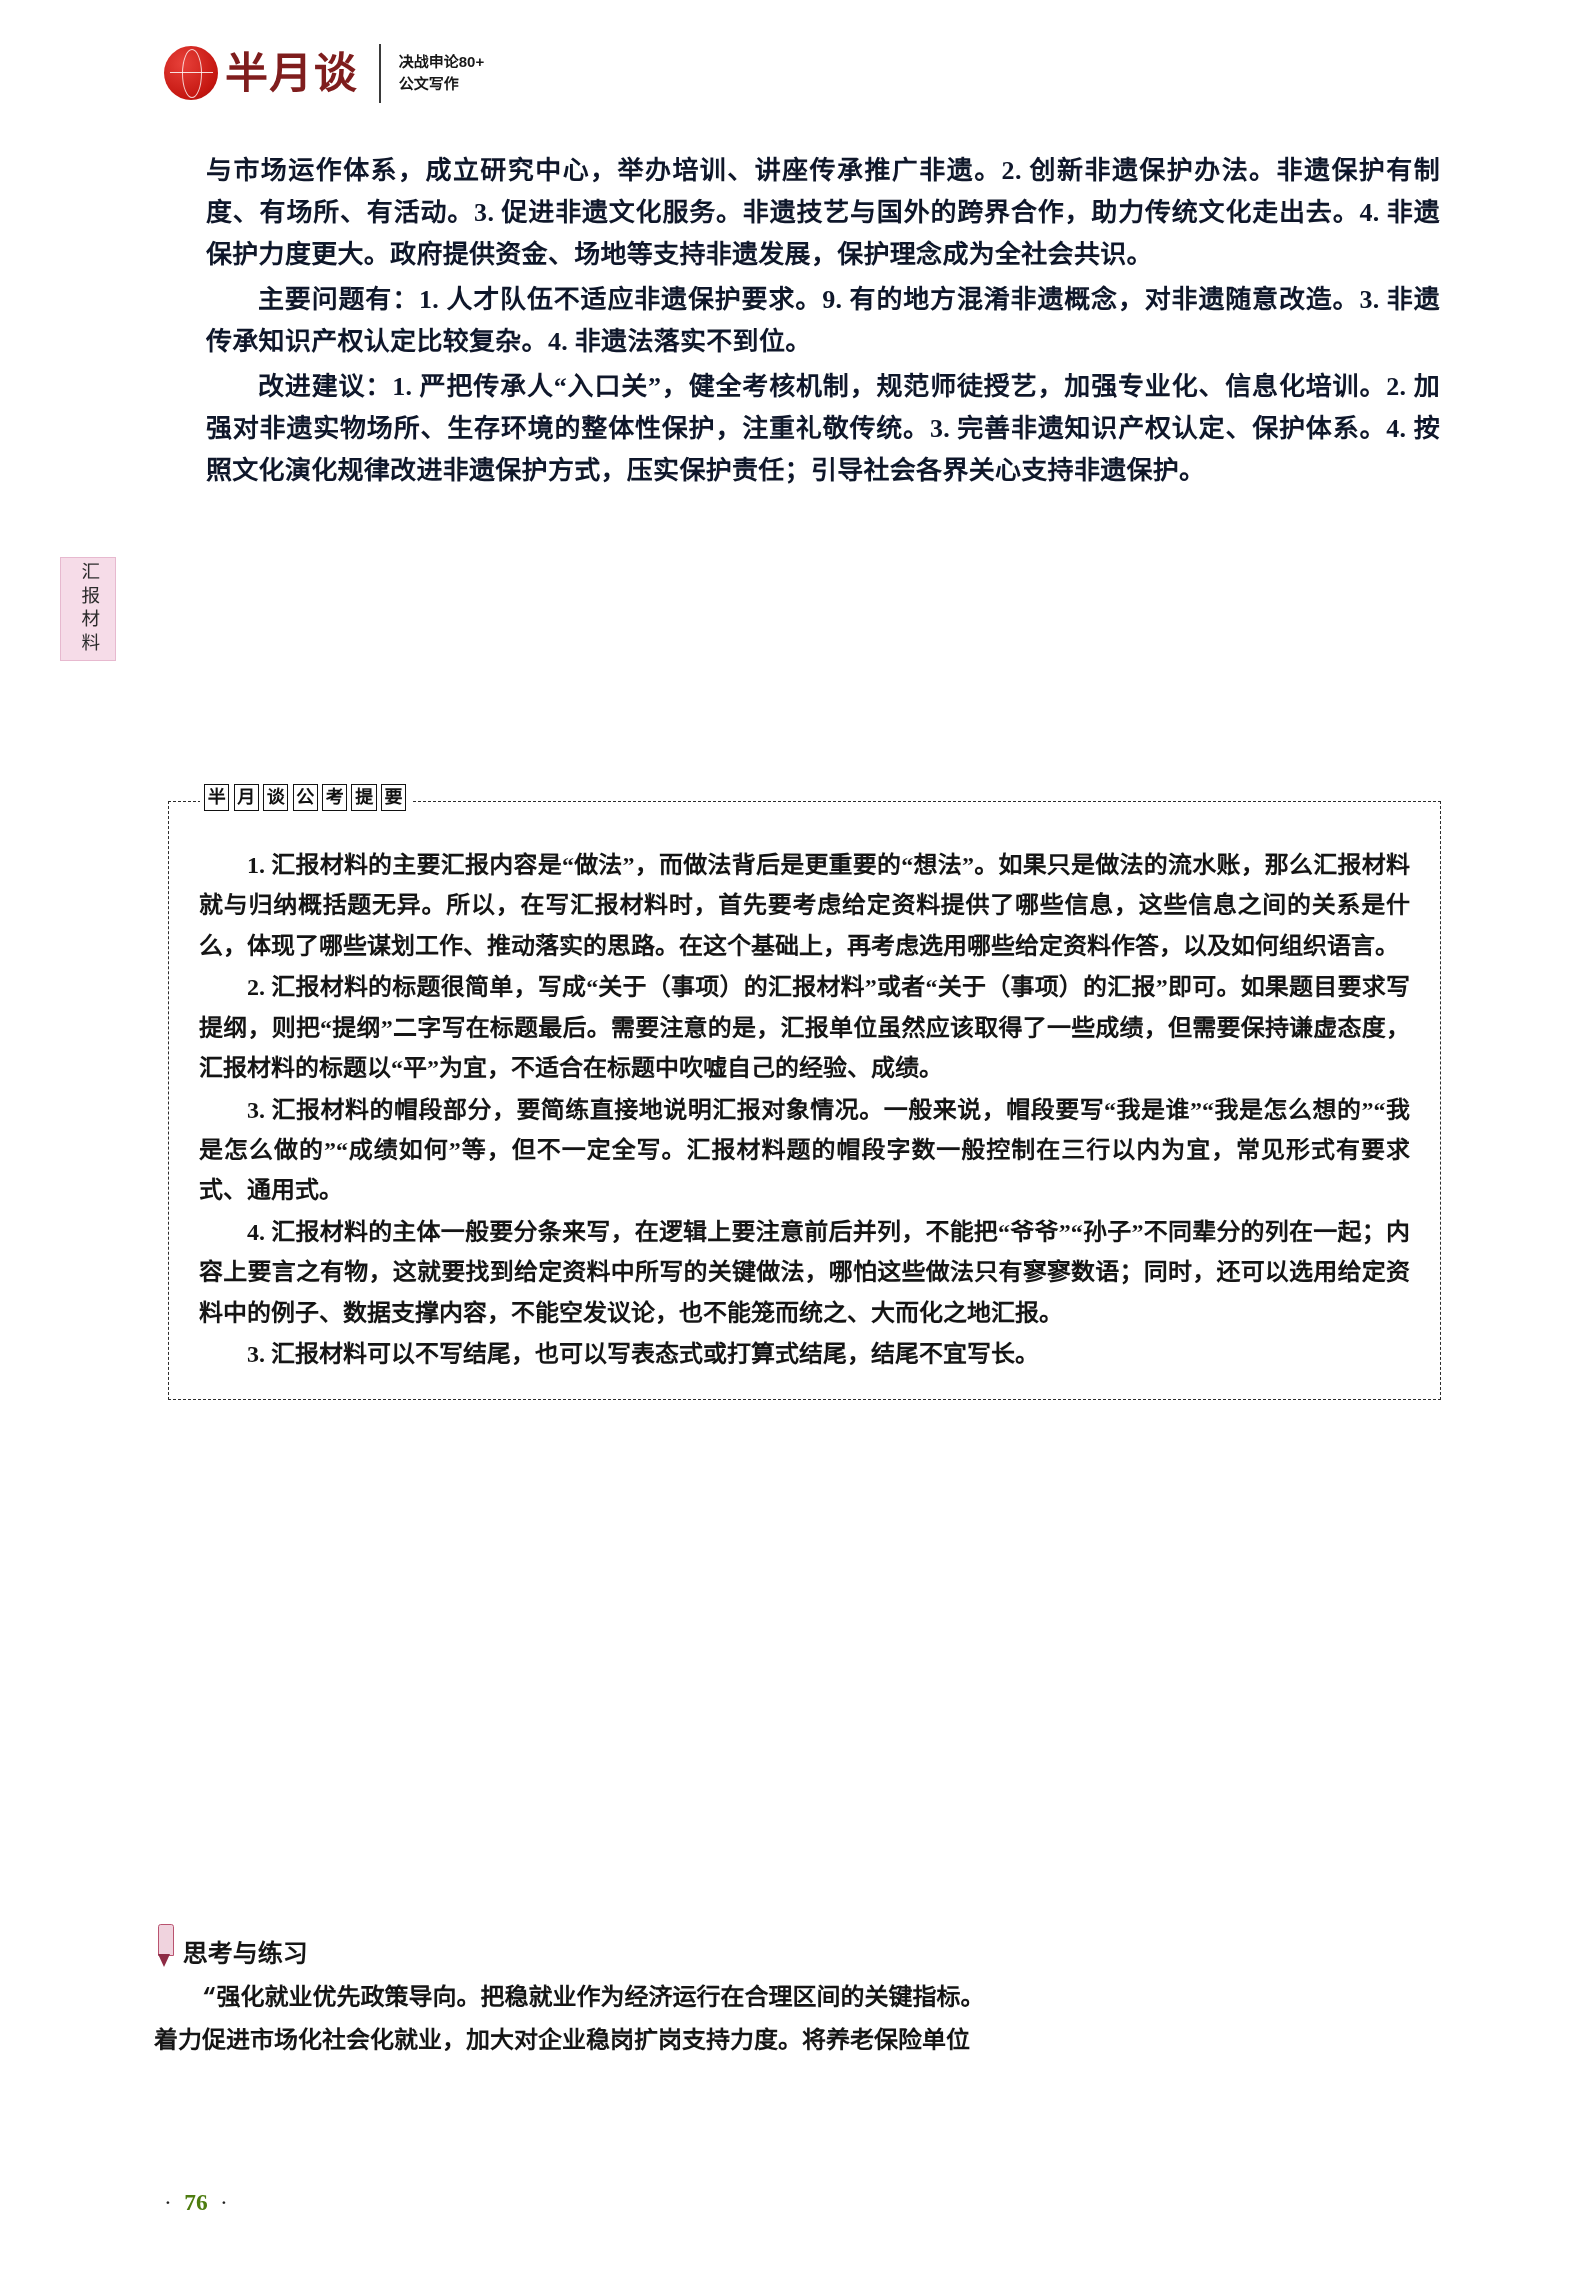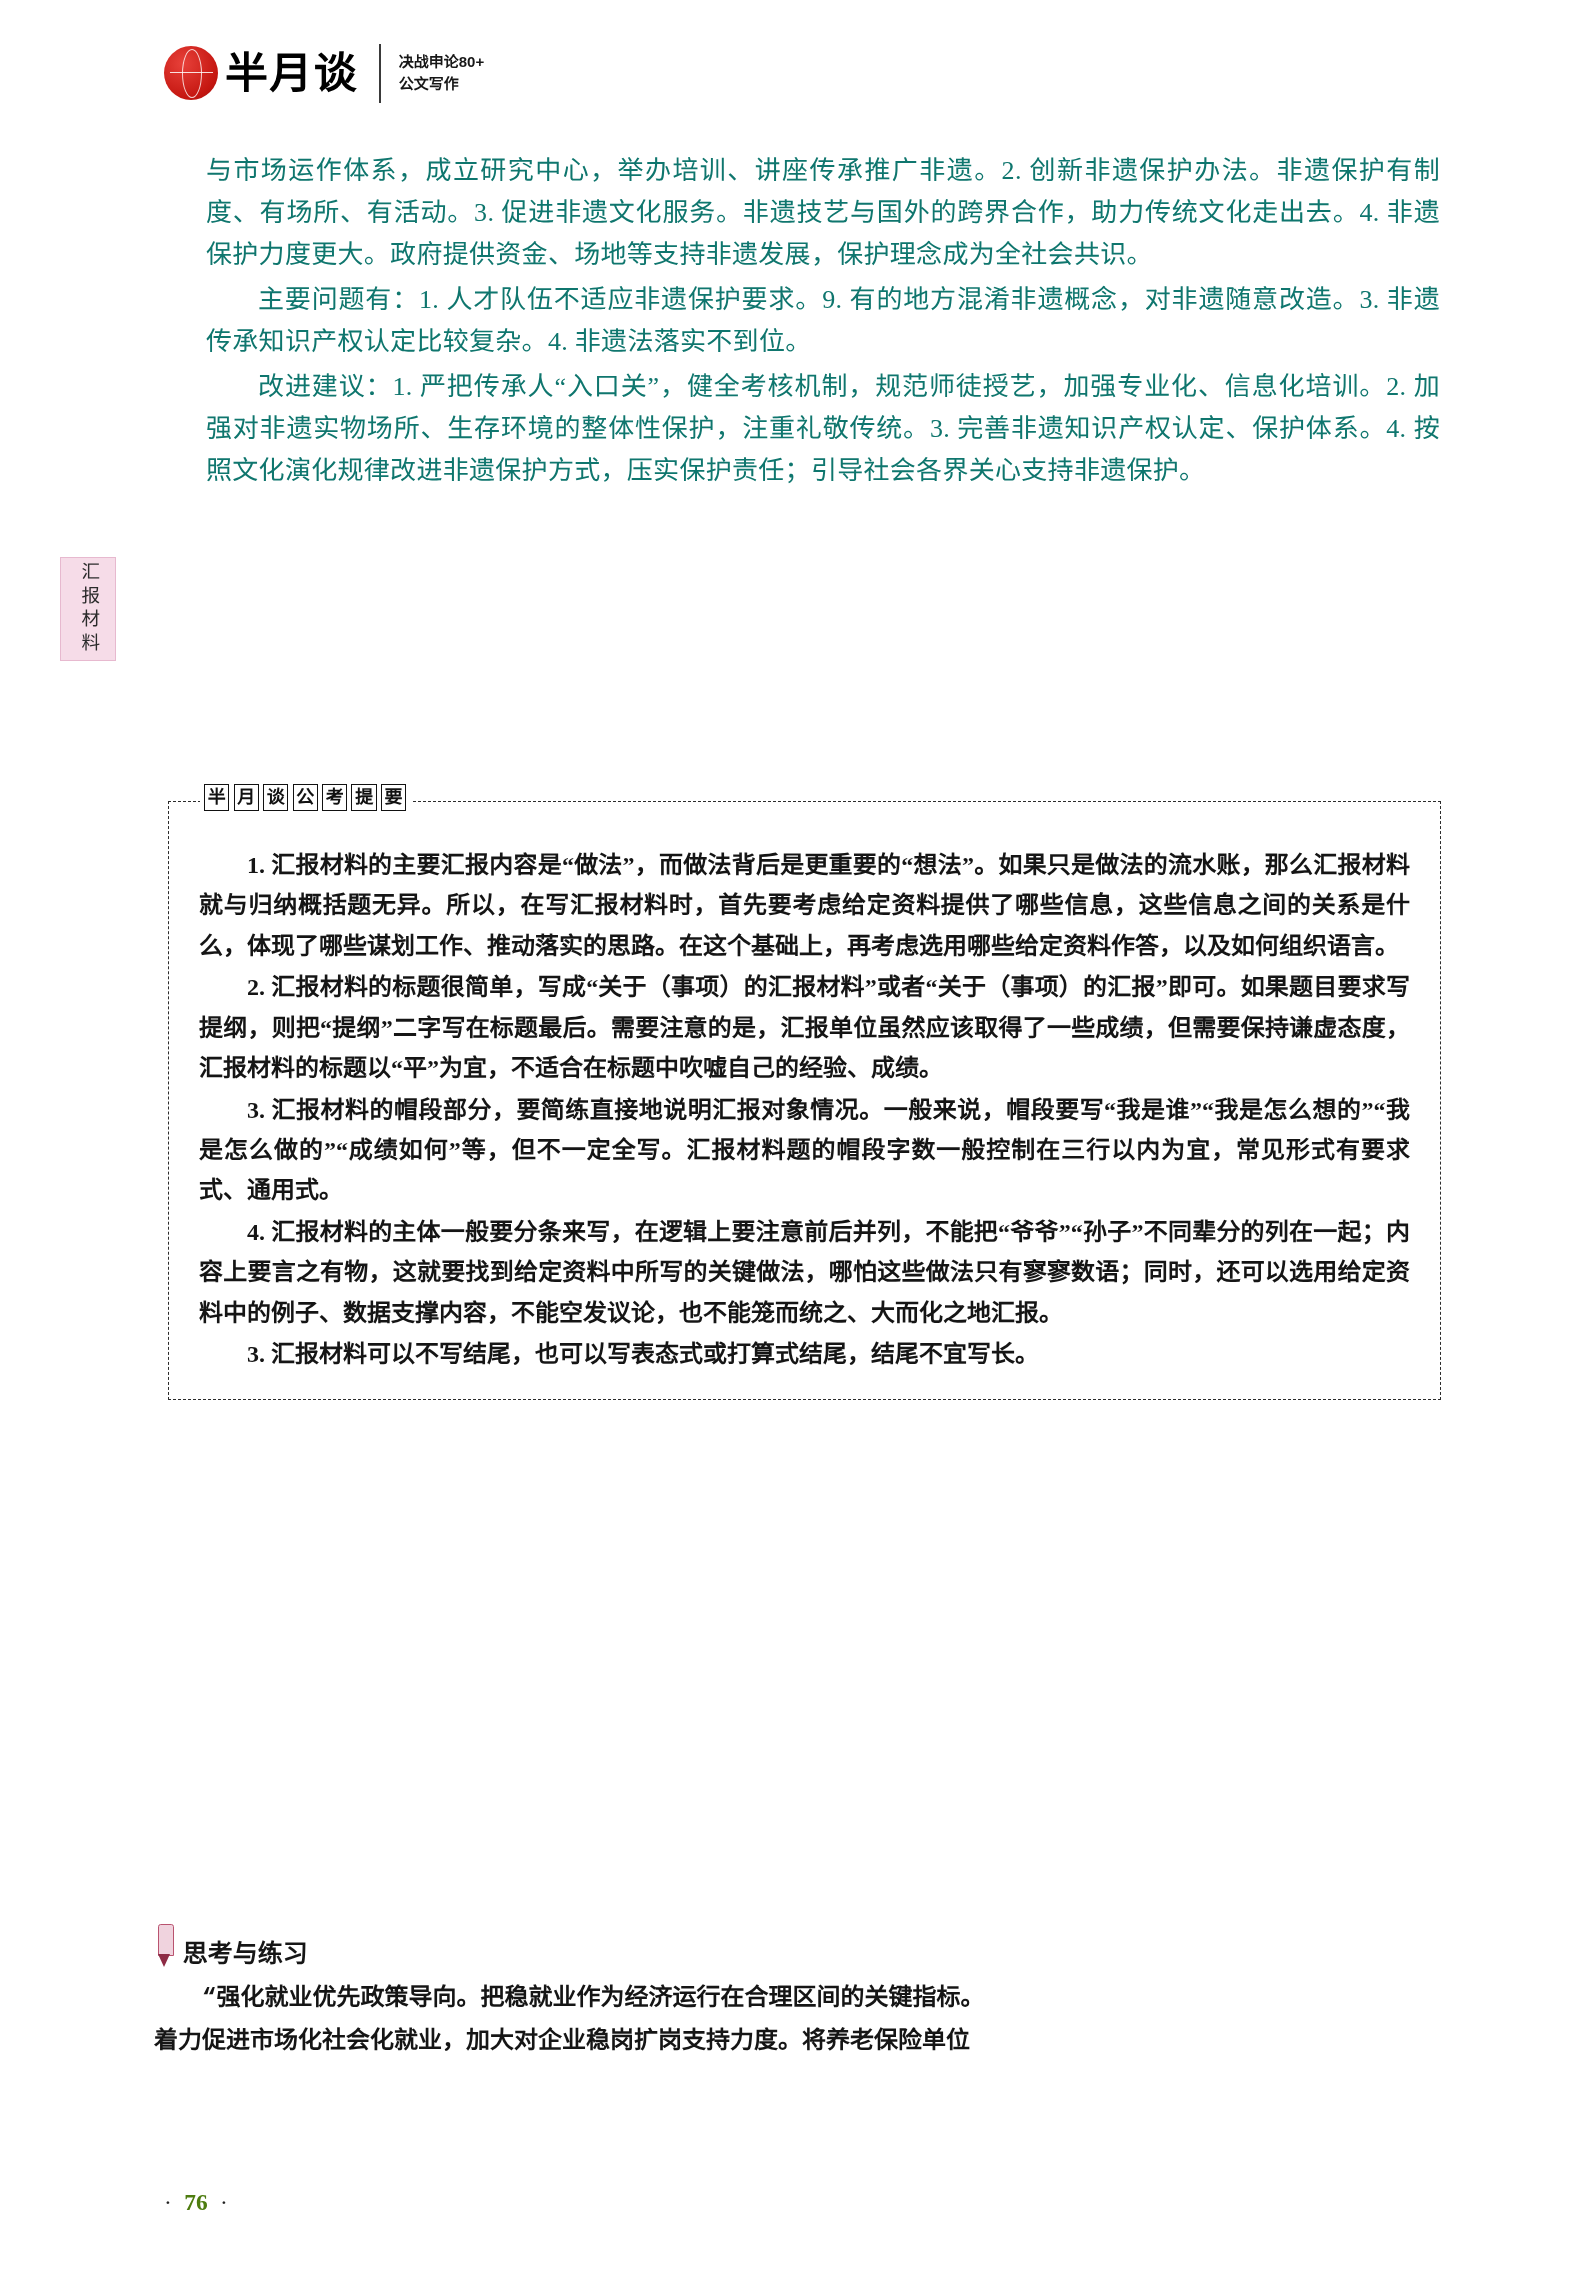--- a/index.html
+++ b/index.html
@@ -51,21 +51,21 @@
     position: absolute;
     left: 18px; top: 3.4px;
     width: 18px; height: 47px;
     border: 1.4px solid rgba(255,255,255,0.8);
     border-radius: 50%;
   }
   .logo-text {
     font-family: "Liberation Serif", "DejaVu Serif", serif;
     font-weight: bold;
     font-size: 43px;
-    color: #000000;
+    color: #7f1d1d;
     letter-spacing: 1.4px;
     line-height: 1;
     white-space: nowrap;
   }
   .header-divider {
     width: 2.1px;
     height: 59px;
     background: #3a3a3a;
     margin: 0 18px 0 20.6px;
   }
@@ -107,22 +107,22 @@
     top: 150px;
     width: 1234px;
   }
   p.para {
     margin: 0 0 2.7px 0;
     font-size: 26px;
     line-height: 1.62;
     letter-spacing: 0.3px;
     text-align: justify;
     font-family: "Liberation Serif", "DejaVu Serif", serif;
-    font-weight: 400;
-    color: #0f766e;
+    font-weight: 700;
+    color: #0f172a;
   }
   p.indent { text-indent: 2em; }
 
   
   .tipbox {
     position: absolute;
     left: 168px;
     top: 801px;
     width: 1273px;
     border: 1.4px dashed #2b2b2b;

